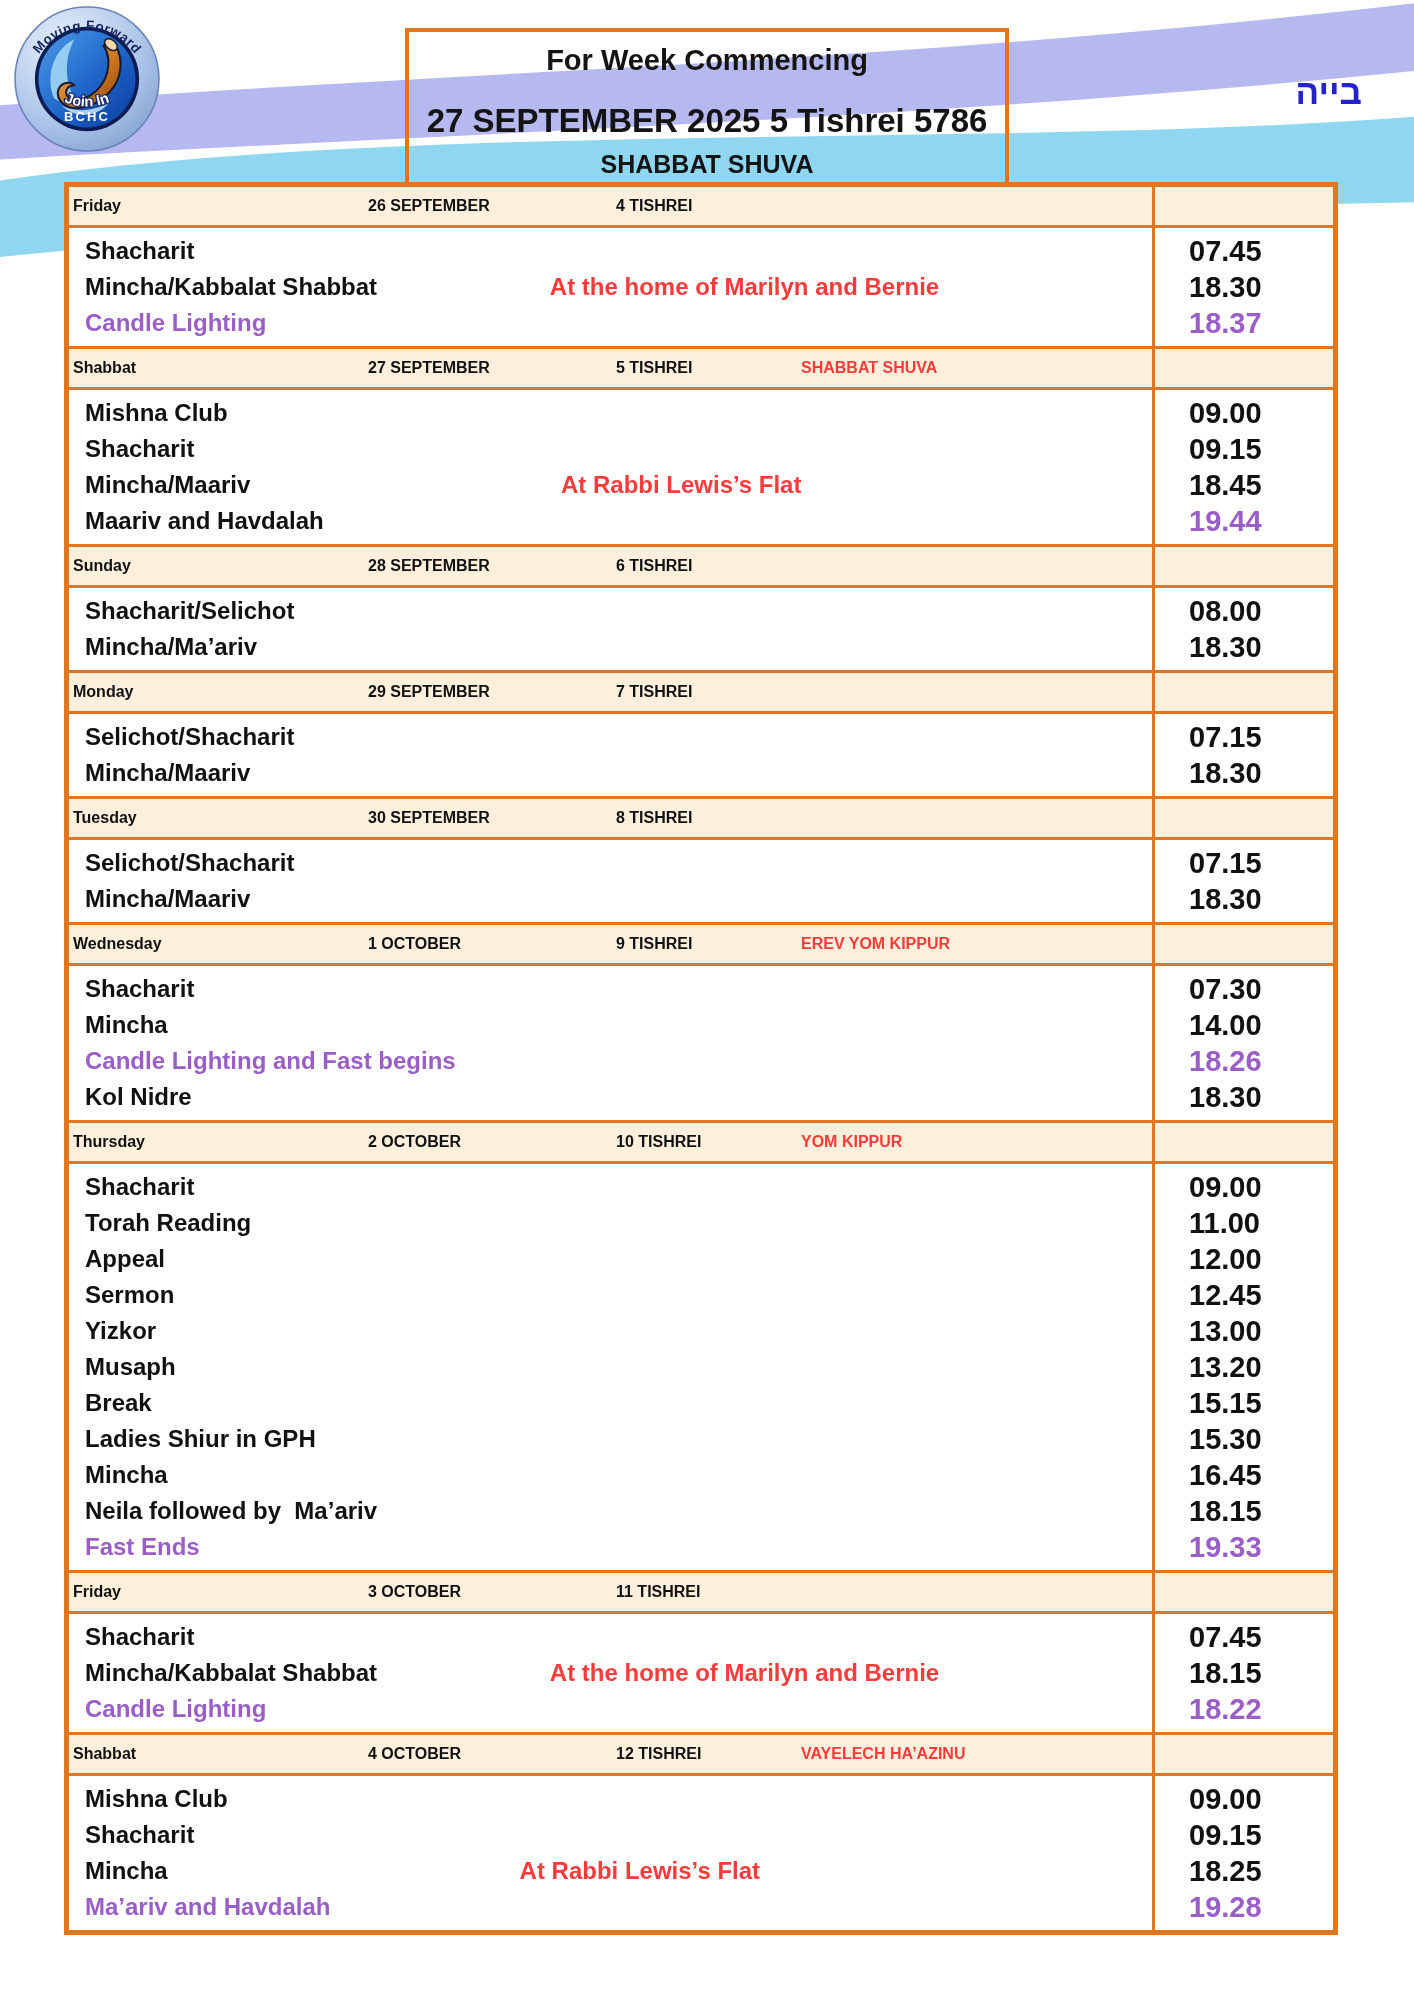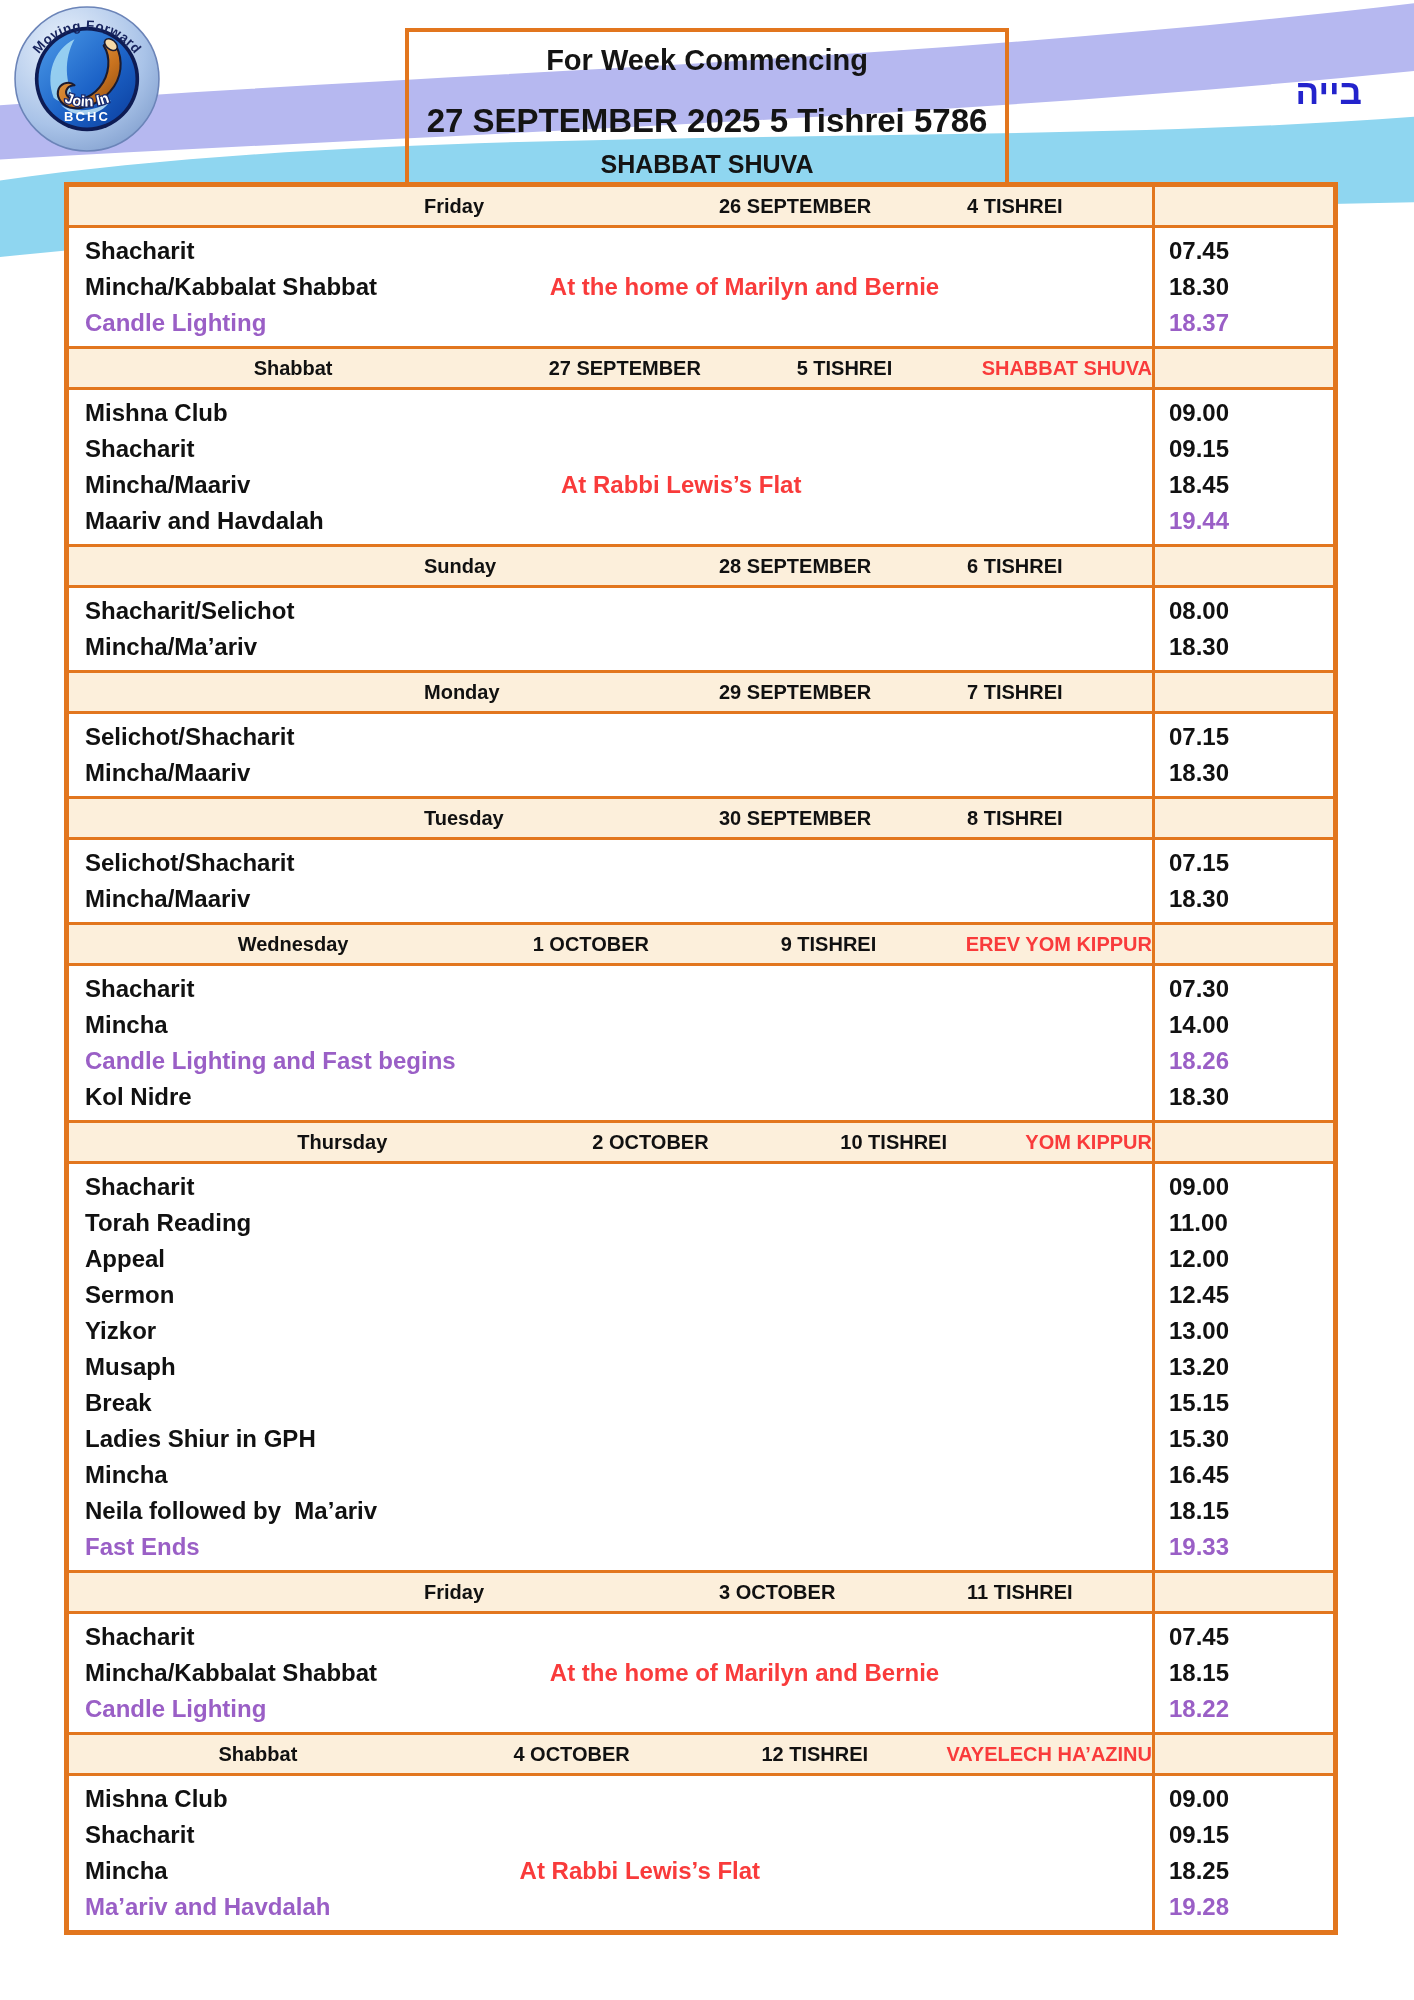--- a/index.html
+++ b/index.html
@@ -33,35 +33,35 @@
   .table {
     position:absolute; left:64px; top:182px; width:1274px; z-index:2;
     border:5px solid var(--orange); box-sizing:border-box; background:#fff;
   }
   .hrow {
     display:flex; background:var(--peach);
     border-top:3px solid var(--orange); border-bottom:3px solid var(--orange);
     height:44px; box-sizing:border-box;
   }
   .hrow:first-child { border-top:0; height:41px; }
-  .hleft { flex:1; display:flex; align-items:center; padding-left:16px; font-size:20px;justify-content:flex-end; }
+  .hleft { flex:1; display:flex; align-items:center; padding-left:4px; font-size:16px; }
   .hleft .day  { width:295px; }
   .hleft .date { width:248px; }
   .hleft .tish { width:185px; }
   .hleft .special { color:var(--red); }
   .hright { width:181px; box-sizing:border-box; border-left:3px solid var(--orange); }
 
   .crow { display:flex; background:#fff; }
   .cleft  { flex:1; padding:5px 0 5px 16px; box-sizing:border-box; }
   .cright { width:181px; box-sizing:border-box; border-left:3px solid var(--orange);
             padding:5px 0 5px 14px; }
   .line { display:flex; line-height:36px; font-size:24px; }
   .svc  { white-space:pre; }
   .loc  { flex:1; text-align:center; color:var(--red); padding-right:40px; }
-  .time { line-height:36px; font-size:24px; }
+  .time { line-height:36px; font-size:29px;margin-left:20px; }
   .purple { color:var(--purple); }
 </style>
 </head>
 <body>
 
 <div class="page">
 
   <svg class="swoosh" width="1414" height="430" viewBox="0 0 1414 430">
     <path fill="var(--periwinkle)" d="M-10,106 C480,70 920,62 1424,2 L1424,70 C920,120 480,132 -10,160 Z"></path>
     <path fill="var(--cyan)" d="M-10,182 C420,118 1000,150 1424,116 L1424,202 C1000,212 500,205 -10,258 Z"></path>

